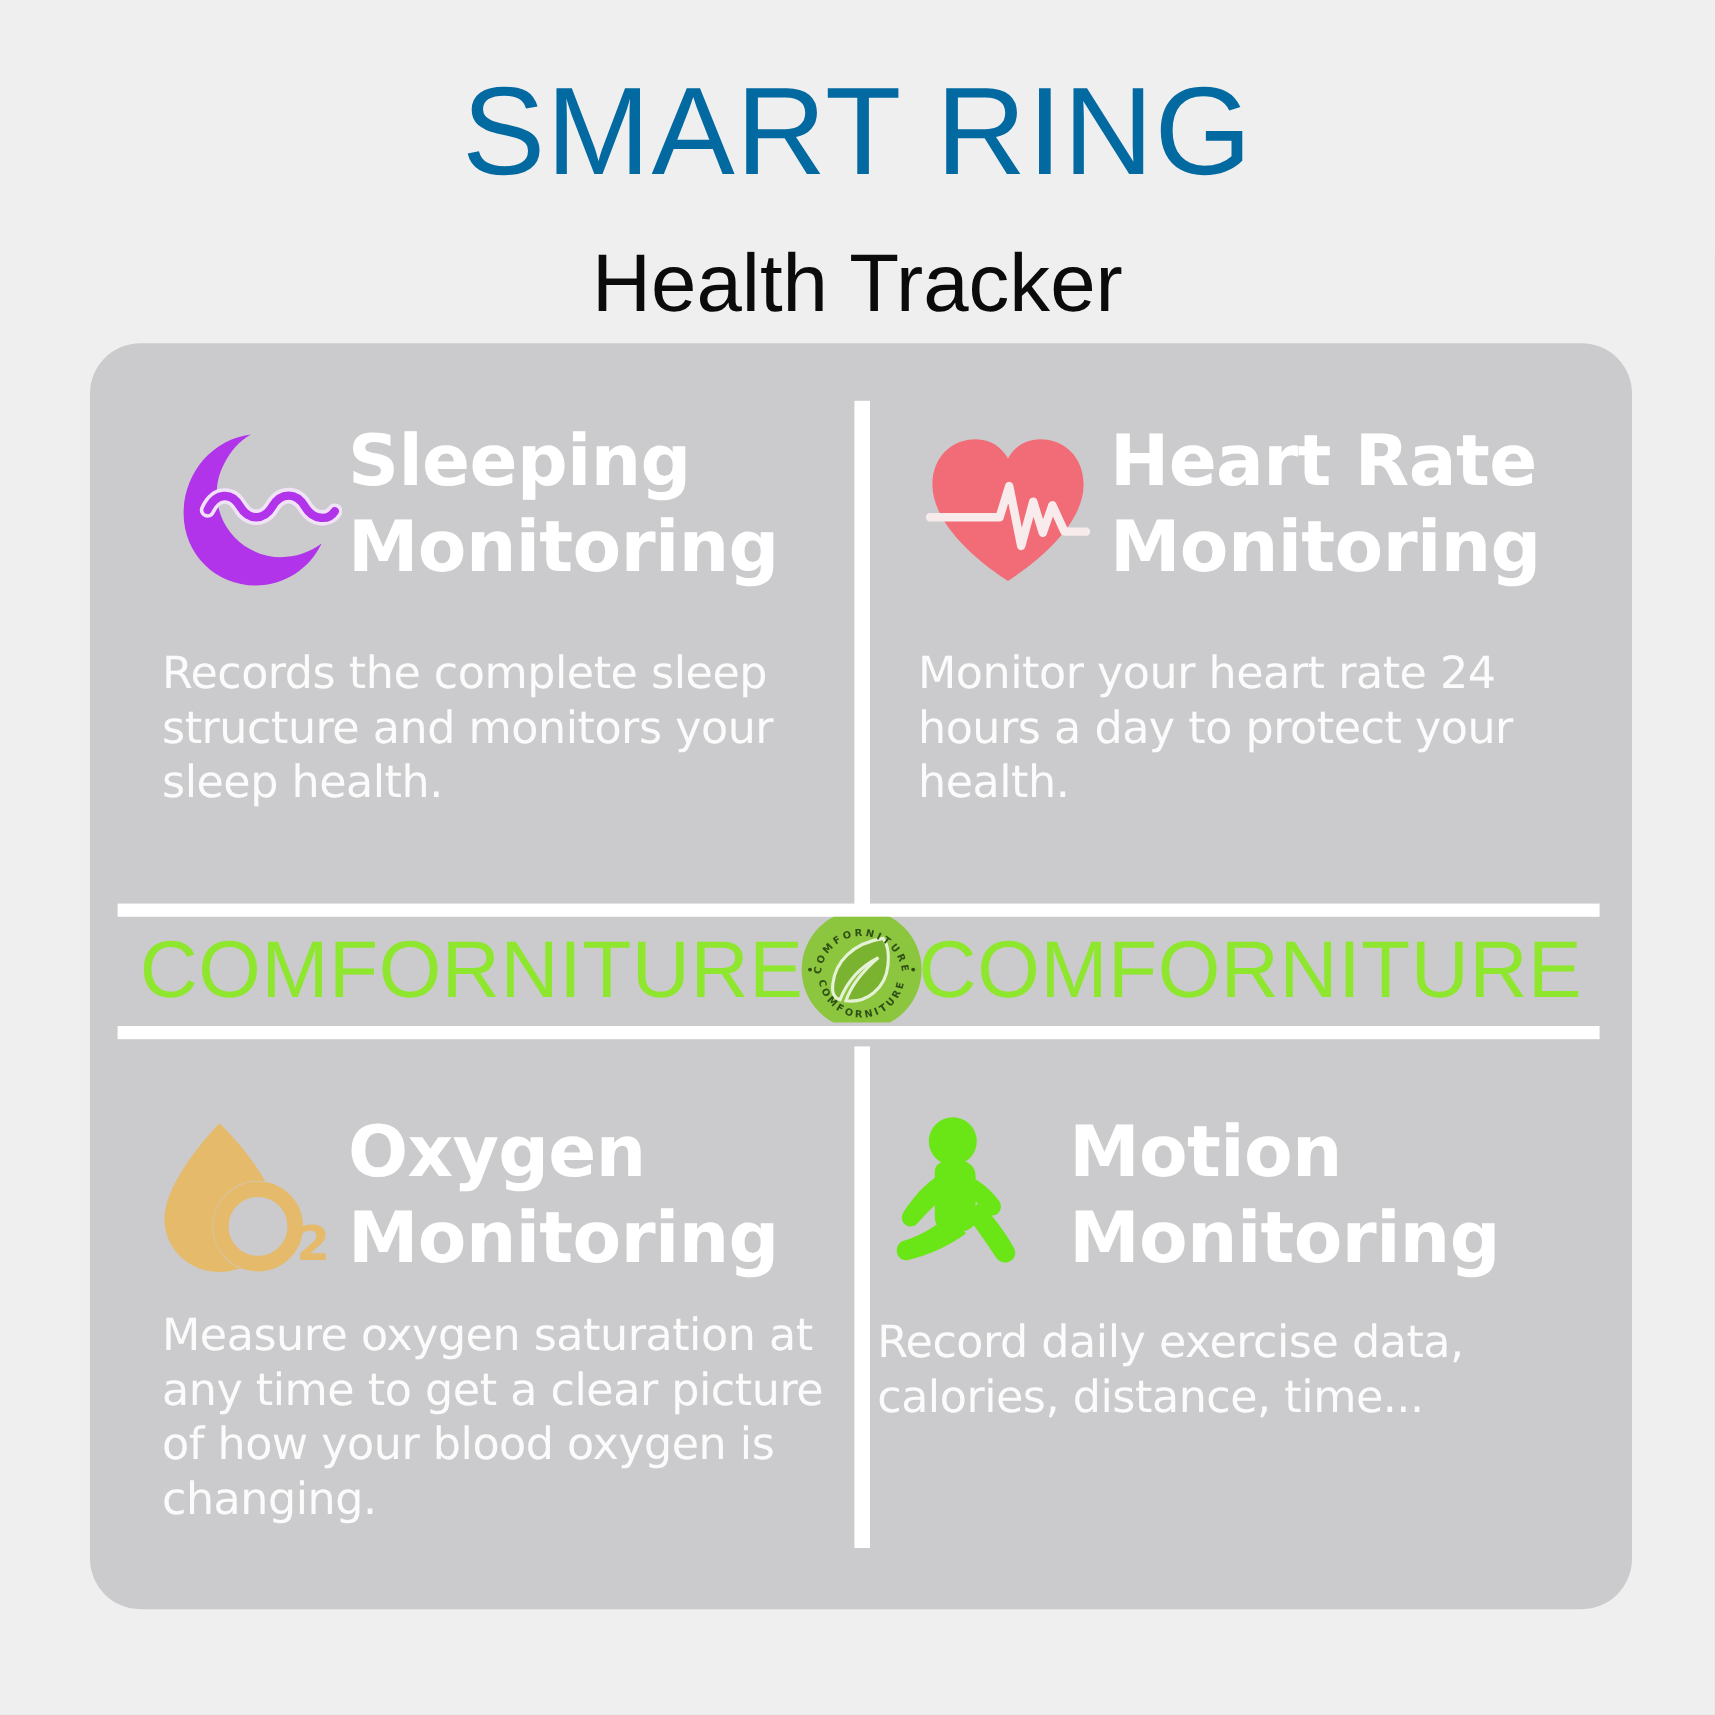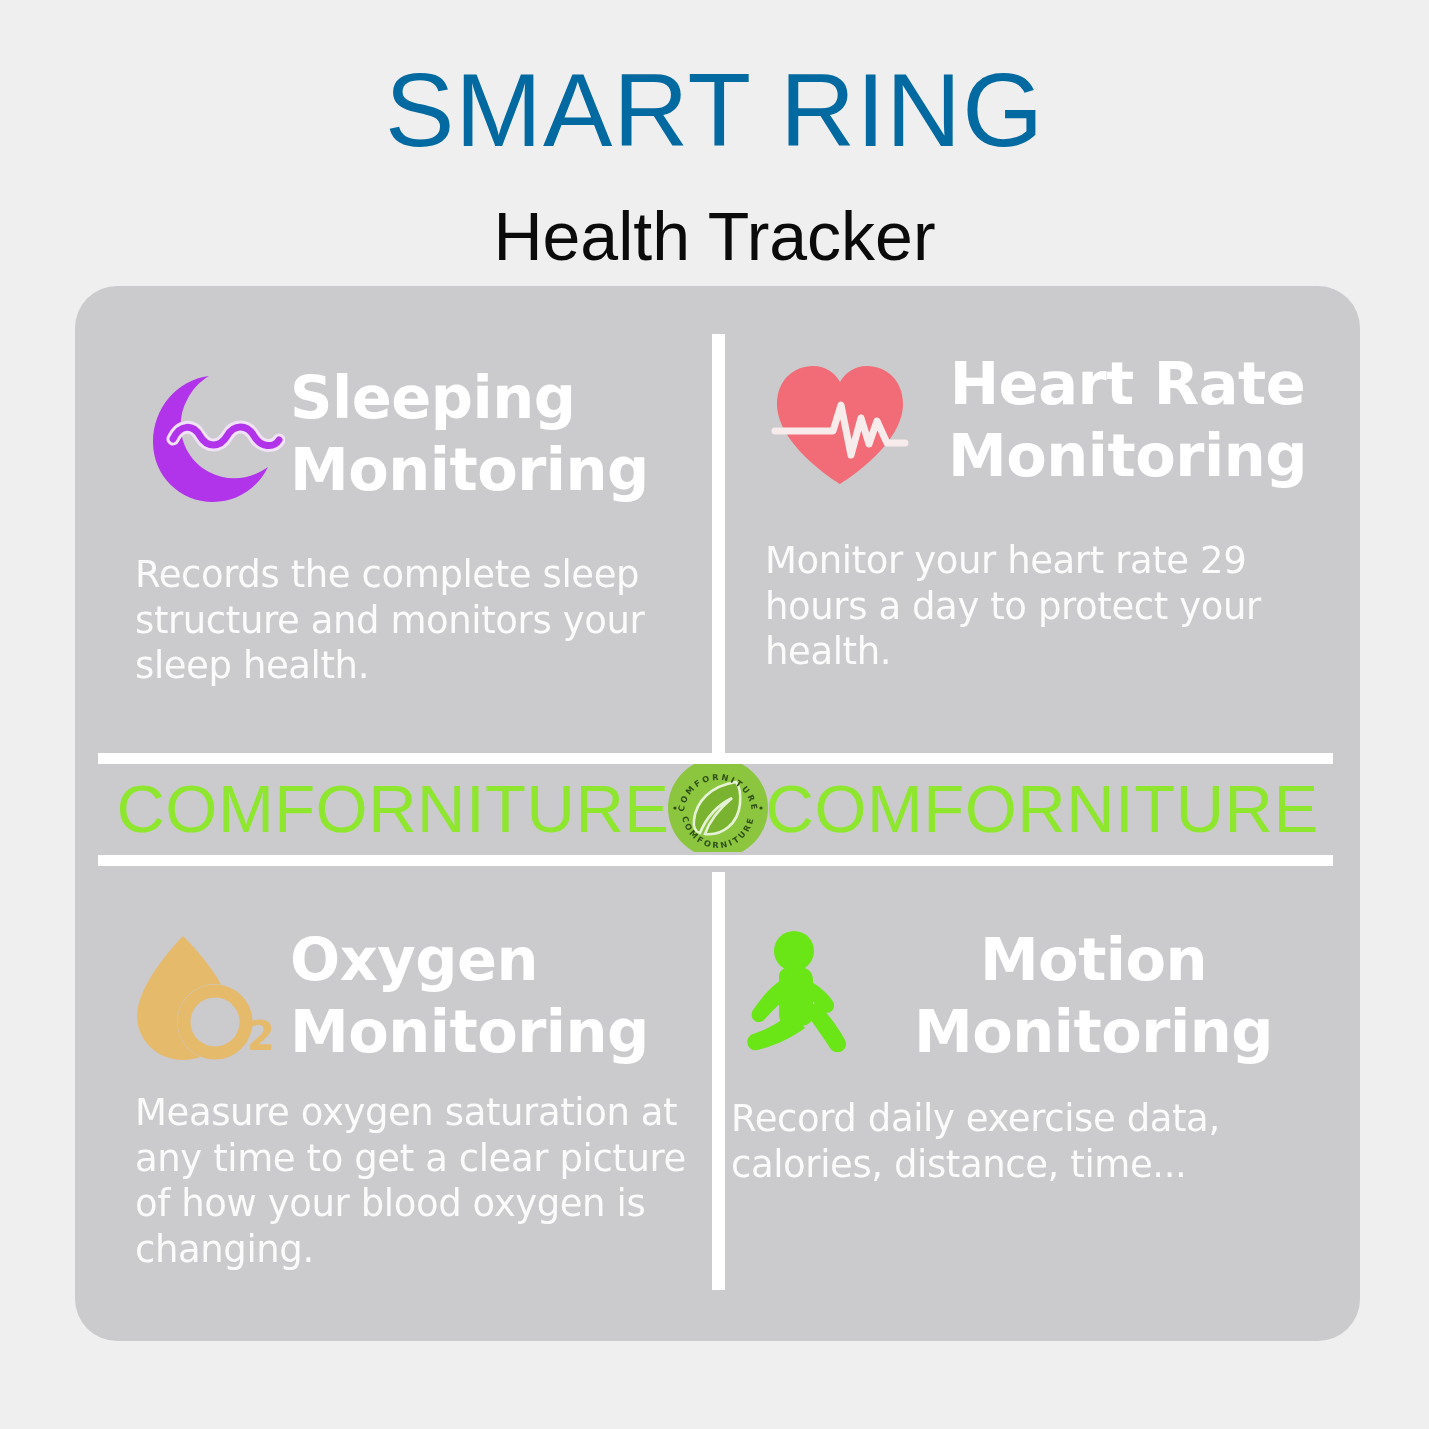--- a/index.html
+++ b/index.html
@@ -49,21 +49,21 @@
     height: 1055px;
     background: #cbcbcd;
     border-radius: 42px;
   }
 
   
   .quad {
     position: absolute;
     width: 565px;
   }
-  .quad-tl { left: 60px;  top: 62px; margin-top: 14px; }
+  .quad-tl { left: 60px;  top: 62px; }
   .quad-tr { left: 690px; top: 62px; }
   .quad-bl { left: 60px;  top: 638px; }
   .quad-br { left: 656px; top: 638px; }
 
   .quad-head {
     position: relative;
     min-height: 150px;
   }
   .icon-box {
     position: absolute;
@@ -77,21 +77,21 @@
   .quad-title {
     font-family: "DejaVu Sans", sans-serif;
     font-weight: bold;
     font-size: 59px;
     line-height: 1.22;
     color: #ffffff;
     padding-left: 155px;
     letter-spacing: -0.5px;
   }
   .quad-tr .quad-title,
-  .quad-br .quad-title { padding-left: 160px; text-align: center; }
+  .quad-br .quad-title { padding-left: 160px; }
 
   .quad-body {
     font-family: "DejaVu Sans", sans-serif;
     font-weight: 400;
     font-size: 37px;
     line-height: 1.23;
     color: #fbfbfb;
     margin-top: 34px;
     letter-spacing: -0.4px;
   }
@@ -187,21 +187,21 @@
     <div class="quad-head">
       <div class="icon-box">
         <svg width="150" height="150" viewBox="0 0 150 150">
           <path d="M75 136 C75 136 12 98 12 56 C12 32 29 18 48 18 C61 18 70 25 75 34
                    C80 25 89 18 102 18 C121 18 138 32 138 56 C138 98 75 136 75 136 Z" fill="#f26c77"></path>
           <path d="M10 83 L68 83 L76 57 L86 107 L96 70 L104 96 L112 73 L122 95 L140 95" fill="none" stroke="#f7eceb" stroke-width="7" stroke-linejoin="round" stroke-linecap="round"></path>
         </svg>
       </div>
       <div class="quad-title">Heart Rate Monitoring</div>
     </div>
-    <div class="quad-body">Monitor your heart rate 29 hours a day to protect your health.</div>
+    <div class="quad-body">Monitor your heart rate 24 hours a day to protect your health.</div>
   </div>
 
   <div class="quad quad-bl">
     <div class="quad-head">
       <div class="icon-box">
         <svg width="150" height="150" viewBox="0 0 150 150">
           <defs>
             <mask id="o2mask">
               <rect x="0" y="0" width="150" height="150" fill="#fff"></rect>
               <circle cx="80" cy="98" r="38" fill="#000"></circle>

